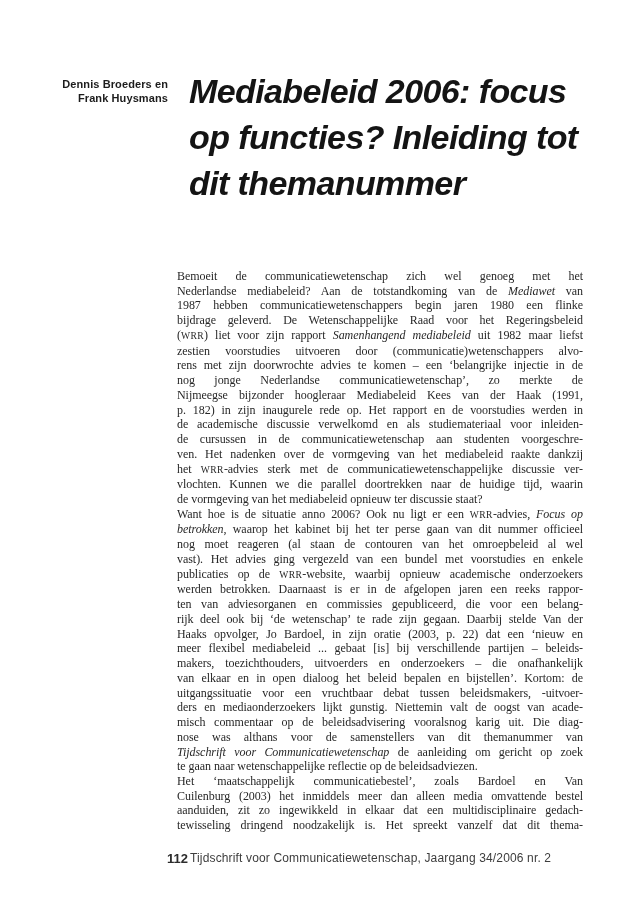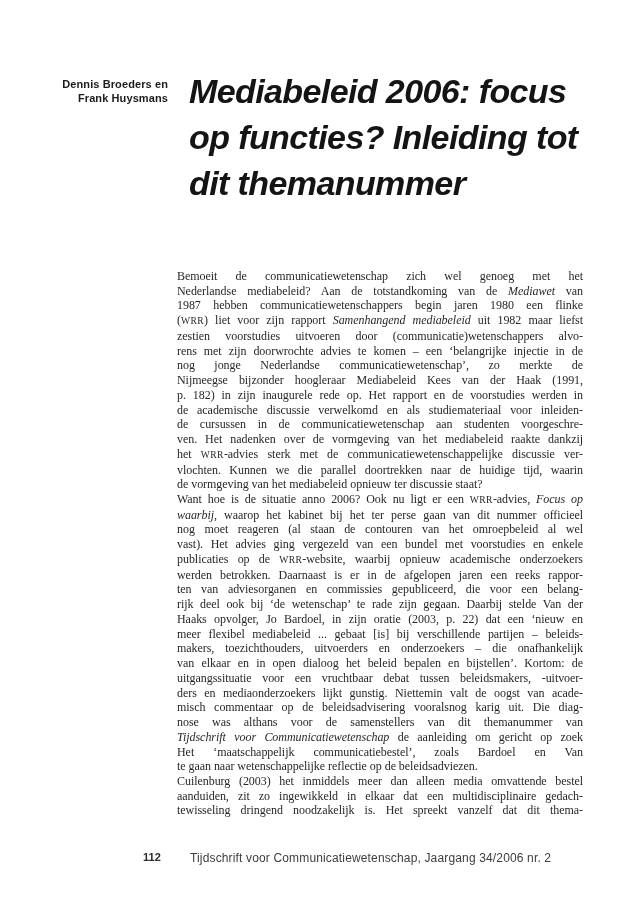--- a/index.html
+++ b/index.html
@@ -51,25 +51,25 @@
     color: #272727;
     letter-spacing: -0.05px;
   }
   .line { text-align: justify; }
   .line-just { text-align-last: justify; }
   .line-end  { text-align-last: left; }
   .it { font-style: italic; margin-top: 46px; }
   .sc { font-size: 9.6px; letter-spacing: 0.4px; }
   .footer-pagenum {
     position: absolute;
-    left: 143px;
+    left: 167px;
     top: 851px;
     font-family: "Liberation Sans", "DejaVu Sans", sans-serif;
     font-weight: 700;
-    font-size: 11px;
+    font-size: 13px;
     color: #2c2c2c;
   }
   .footer-journal {
     position: absolute;
     left: 190px;
     top: 851px;
     font-family: "Liberation Sans", "DejaVu Sans", sans-serif;
     font-size: 12px;
     letter-spacing: 0.15px;
     color: #3d3d3d;
@@ -88,51 +88,52 @@
   <h1 class="title">
     <span class="tl">Mediabeleid 2006: focus</span>
     <span class="tl">op functies? Inleiding tot</span>
     <span class="tl">dit themanummer</span>
   </h1>
 
   <div class="body-text">
       <div class="line line-just"><span>Bemoeit de communicatiewetenschap zich wel genoeg met het</span></div>
       <div class="line line-just"><span>Nederlandse mediabeleid? Aan de totstandkoming van de </span><span class="it">Mediawet</span><span> van</span></div>
       <div class="line line-just"><span>1987 hebben communicatiewetenschappers begin jaren 1980 een flinke</span></div>
+      <div class="line line-just"><span>bijdrage geleverd. De Wetenschappelijke Raad voor het Regeringsbeleid</span></div>
       <div class="line line-just"><span>(</span><span class="sc">WRR</span><span>) liet voor zijn rapport </span><span class="it">Samenhangend mediabeleid</span><span> uit 1982 maar liefst</span></div>
       <div class="line line-just"><span>zestien voorstudies uitvoeren door (communicatie)wetenschappers alvo-</span></div>
       <div class="line line-just"><span>rens met zijn doorwrochte advies te komen – een ‘belangrijke injectie in de</span></div>
       <div class="line line-just"><span>nog jonge Nederlandse communicatiewetenschap’, zo merkte de</span></div>
       <div class="line line-just"><span>Nijmeegse bijzonder hoogleraar Mediabeleid Kees van der Haak (1991,</span></div>
       <div class="line line-just"><span>p. 182) in zijn inaugurele rede op. Het rapport en de voorstudies werden in</span></div>
       <div class="line line-just"><span>de academische discussie verwelkomd en als studiemateriaal voor inleiden-</span></div>
       <div class="line line-just"><span>de cursussen in de communicatiewetenschap aan studenten voorgeschre-</span></div>
       <div class="line line-just"><span>ven. Het nadenken over de vormgeving van het mediabeleid raakte dankzij</span></div>
       <div class="line line-just"><span>het </span><span class="sc">WRR</span><span>-advies sterk met de communicatiewetenschappelijke discussie ver-</span></div>
       <div class="line line-just"><span>vlochten. Kunnen we die parallel doortrekken naar de huidige tijd, waarin</span></div>
       <div class="line line-end"><span>de vormgeving van het mediabeleid opnieuw ter discussie staat?</span></div>
       <div class="line line-just"><span>Want hoe is de situatie anno 2006? Ook nu ligt er een </span><span class="sc">WRR</span><span>-advies, </span><span class="it">Focus op</span></div>
-      <div class="line line-just"><span class="it">waarbij</span><span>, waarop het kabinet bij het ter perse gaan van dit nummer officieel</span></div>
+      <div class="line line-just"><span class="it">betrokken</span><span>, waarop het kabinet bij het ter perse gaan van dit nummer officieel</span></div>
       <div class="line line-just"><span>nog moet reageren (al staan de contouren van het omroepbeleid al wel</span></div>
       <div class="line line-just"><span>vast). Het advies ging vergezeld van een bundel met voorstudies en enkele</span></div>
       <div class="line line-just"><span>publicaties op de </span><span class="sc">WRR</span><span>-website, waarbij opnieuw academische onderzoekers</span></div>
       <div class="line line-just"><span>werden betrokken. Daarnaast is er in de afgelopen jaren een reeks rappor-</span></div>
       <div class="line line-just"><span>ten van adviesorganen en commissies gepubliceerd, die voor een belang-</span></div>
       <div class="line line-just"><span>rijk deel ook bij ‘de wetenschap’ te rade zijn gegaan. Daarbij stelde Van der</span></div>
       <div class="line line-just"><span>Haaks opvolger, Jo Bardoel, in zijn oratie (2003, p. 22) dat een ‘nieuw en</span></div>
       <div class="line line-just"><span>meer flexibel mediabeleid ... gebaat [is] bij verschillende partijen – beleids-</span></div>
       <div class="line line-just"><span>makers, toezichthouders, uitvoerders en onderzoekers – die onafhankelijk</span></div>
       <div class="line line-just"><span>van elkaar en in open dialoog het beleid bepalen en bijstellen’. Kortom: de</span></div>
       <div class="line line-just"><span>uitgangssituatie voor een vruchtbaar debat tussen beleidsmakers, -uitvoer-</span></div>
       <div class="line line-just"><span>ders en mediaonderzoekers lijkt gunstig. Niettemin valt de oogst van acade-</span></div>
       <div class="line line-just"><span>misch commentaar op de beleidsadvisering vooralsnog karig uit. Die diag-</span></div>
       <div class="line line-just"><span>nose was althans voor de samenstellers van dit themanummer van</span></div>
       <div class="line line-just"><span class="it">Tijdschrift voor Communicatiewetenschap</span><span> de aanleiding om gericht op zoek</span></div>
+      <div class="line line-end"><span>te gaan naar wetenschappelijke reflectie op de beleidsadviezen.</span></div>
       <div class="line line-just"><span>Het ‘maatschappelijk communicatiebestel’, zoals Bardoel en Van</span></div>
-      <div class="line line-end"><span>te gaan naar wetenschappelijke reflectie op de beleidsadviezen.</span></div>
       <div class="line line-just"><span>Cuilenburg (2003) het inmiddels meer dan alleen media omvattende bestel</span></div>
       <div class="line line-just"><span>aanduiden, zit zo ingewikkeld in elkaar dat een multidisciplinaire gedach-</span></div>
       <div class="line line-just"><span>tewisseling dringend noodzakelijk is. Het spreekt vanzelf dat dit thema-</span></div>
     </div>
 
   <div class="footer-pagenum">112</div>
   <div class="footer-journal">Tijdschrift voor Communicatiewetenschap, Jaargang 34/2006 nr. 2</div>
 
 </div>
 

